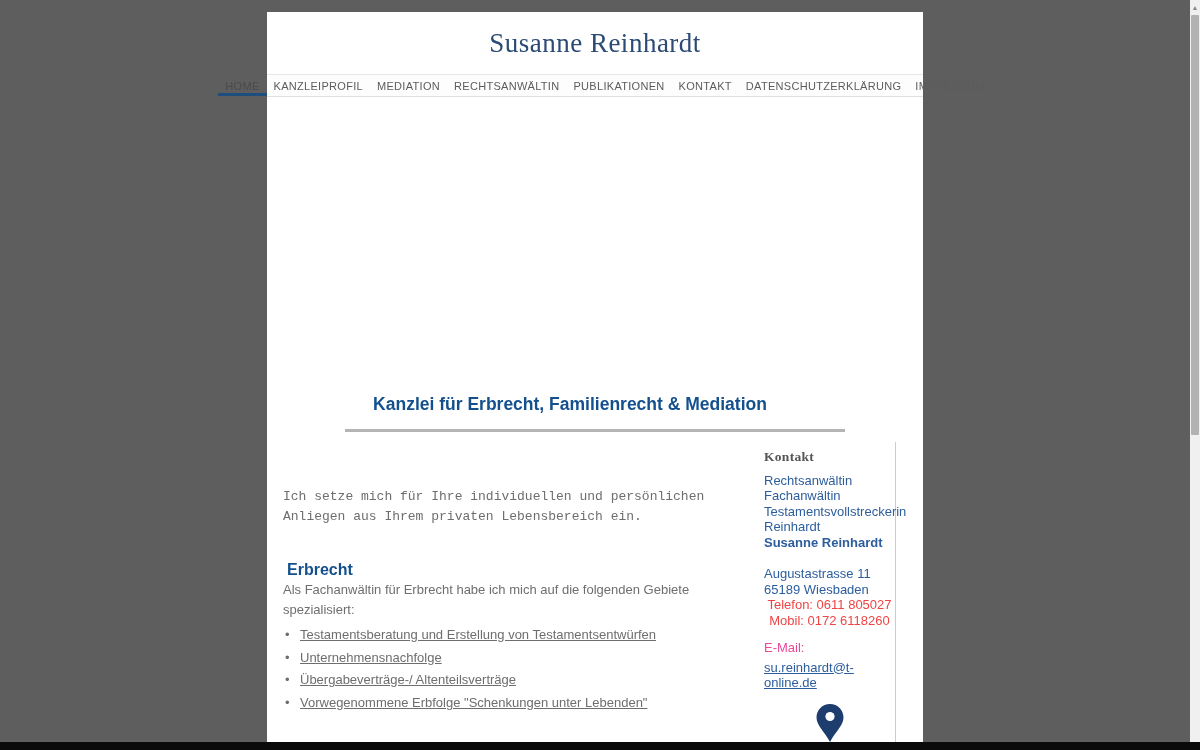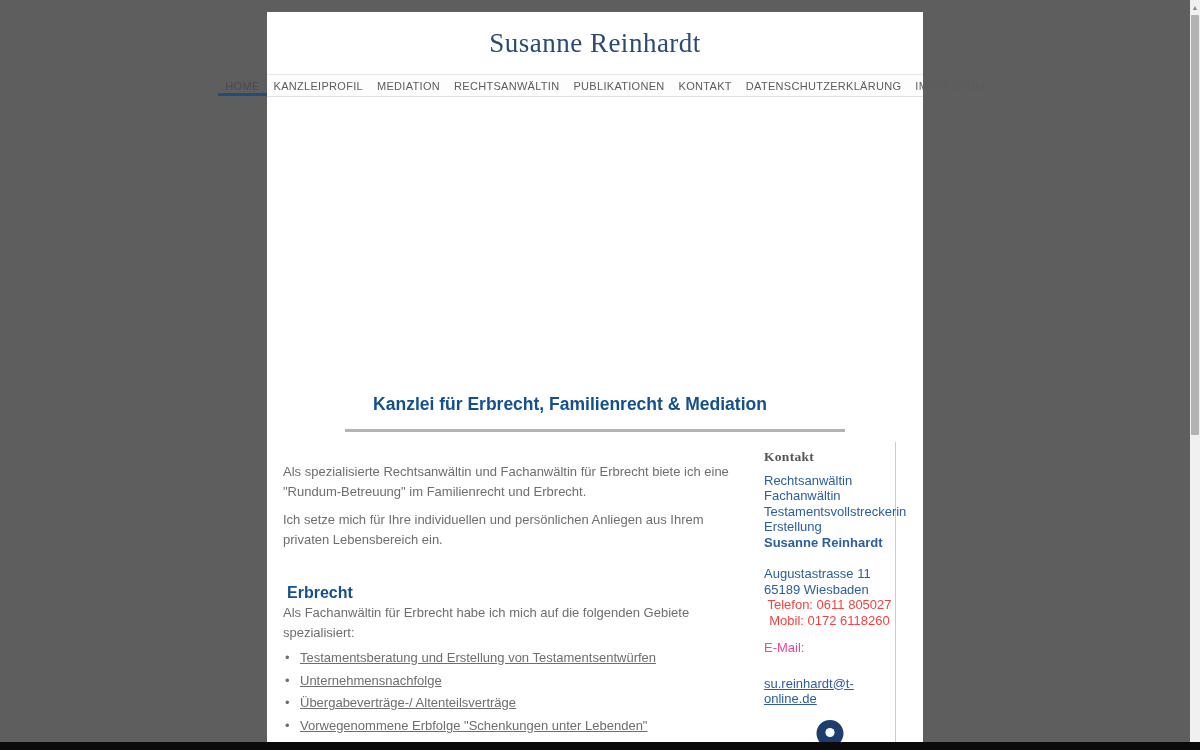--- a/index.html
+++ b/index.html
@@ -58,21 +58,21 @@
     position: absolute; left: 78px; top: 417px;
     width: 500px; height: 3px;
     background: #b4b4b4;
   }
 
   
   .main-col {
     position: absolute; left: 16px; top: 450px; width: 458px;
     font-size: 13px; color: #6e6e6e; line-height: 19.5px;
   }
-  .main-col .p2 { margin-top: 9px; }
+  .main-col .p2 { margin-top: 25px; font-family: Liberation Mono, monospace; }
   .section-heading {
     margin-top: 34px; margin-left: 4px;
     font-size: 16px; font-weight: bold; color: #14508d;
     line-height: 20px;
   }
   .section-intro { margin-top: 0; }
   .bullet-list { margin-top: 9px; list-style: none; }
   .bullet-list li {
     position: relative;
     padding-left: 17px;
@@ -100,21 +100,21 @@
     font-weight: bold; font-size: 13.5px; color: #555555;
     letter-spacing: 0.3px;
   }
   .roles { margin-top: 8px; color: #2c5d9d; }
   .contact-name { color: #2c5d9d; font-weight: bold; }
   .addr-block { margin-top: 16px; color: #2c5d9d; }
   .phone-block { color: #ef4444; text-align: center; }
   .email-label { margin-top: 12px; color: #ec4899; }
   .email-link {
     display: inline-block;
-    margin-top: 20px; color: #2c5d9d;
+    margin-top: 4px; color: #2c5d9d;
     text-decoration: underline; cursor: pointer;
   }
   .pin-wrap { margin-top: 12px; text-align: center; }
 
   
   .scrollbar {
     position: absolute; left: 1190px; top: 0;
     width: 10px; height: 750px;
     background: #f0f0f0;
   }
@@ -154,40 +154,39 @@
       <a class="nav-item">PUBLIKATIONEN</a>
       <a class="nav-item">KONTAKT</a>
       <a class="nav-item">DATENSCHUTZERKLÄRUNG</a>
       <a class="nav-item">IMPRESSUM</a>
     </nav>
 
     <h1 class="main-heading">Kanzlei für Erbrecht, Familienrecht &amp; Mediation</h1>
     <div class="divider"></div>
 
     <div class="main-col">
-      <p class="p1">Als spezialisierte Rechtsanwältin und Fachanwältin für Erbrecht biete ich eine "Rundum-Betreuung" im Familienrecht und Erbrecht.</p>
       <p class="p2">Ich setze mich für Ihre individuellen und persönlichen Anliegen aus Ihrem privaten Lebensbereich ein.</p>
       <h2 class="section-heading">Erbrecht</h2>
       <p class="section-intro">Als Fachanwältin für Erbrecht habe ich mich auf die folgenden Gebiete spezialisiert:</p>
       <ul class="bullet-list">
         <li>Testamentsberatung und Erstellung von Testamentsentwürfen</li>
         <li>Unternehmensnachfolge</li>
         <li>Übergabeverträge-/ Altenteilsverträge</li>
         <li>Vorwegenommene Erbfolge "Schenkungen unter Lebenden"</li>
 
       </ul>
     </div>
 
     <aside class="sidebar">
       <div class="sidebar-heading">Kontakt</div>
       <div class="roles">
         <div>Rechtsanwältin</div>
         <div>Fachanwältin</div>
         <div>Testamentsvollstreckerin</div>
-        <div>Erstellung</div>
+        <div>Reinhardt</div>
         <div class="contact-name">Susanne Reinhardt</div>
       </div>
       <div class="addr-block">
         <div>Augustastrasse 11</div>
         <div>65189 Wiesbaden</div>
       </div>
       <div class="phone-block">
         <div>Telefon: 0611 805027</div>
         <div>Mobil: 0172 6118260</div>
       </div>

